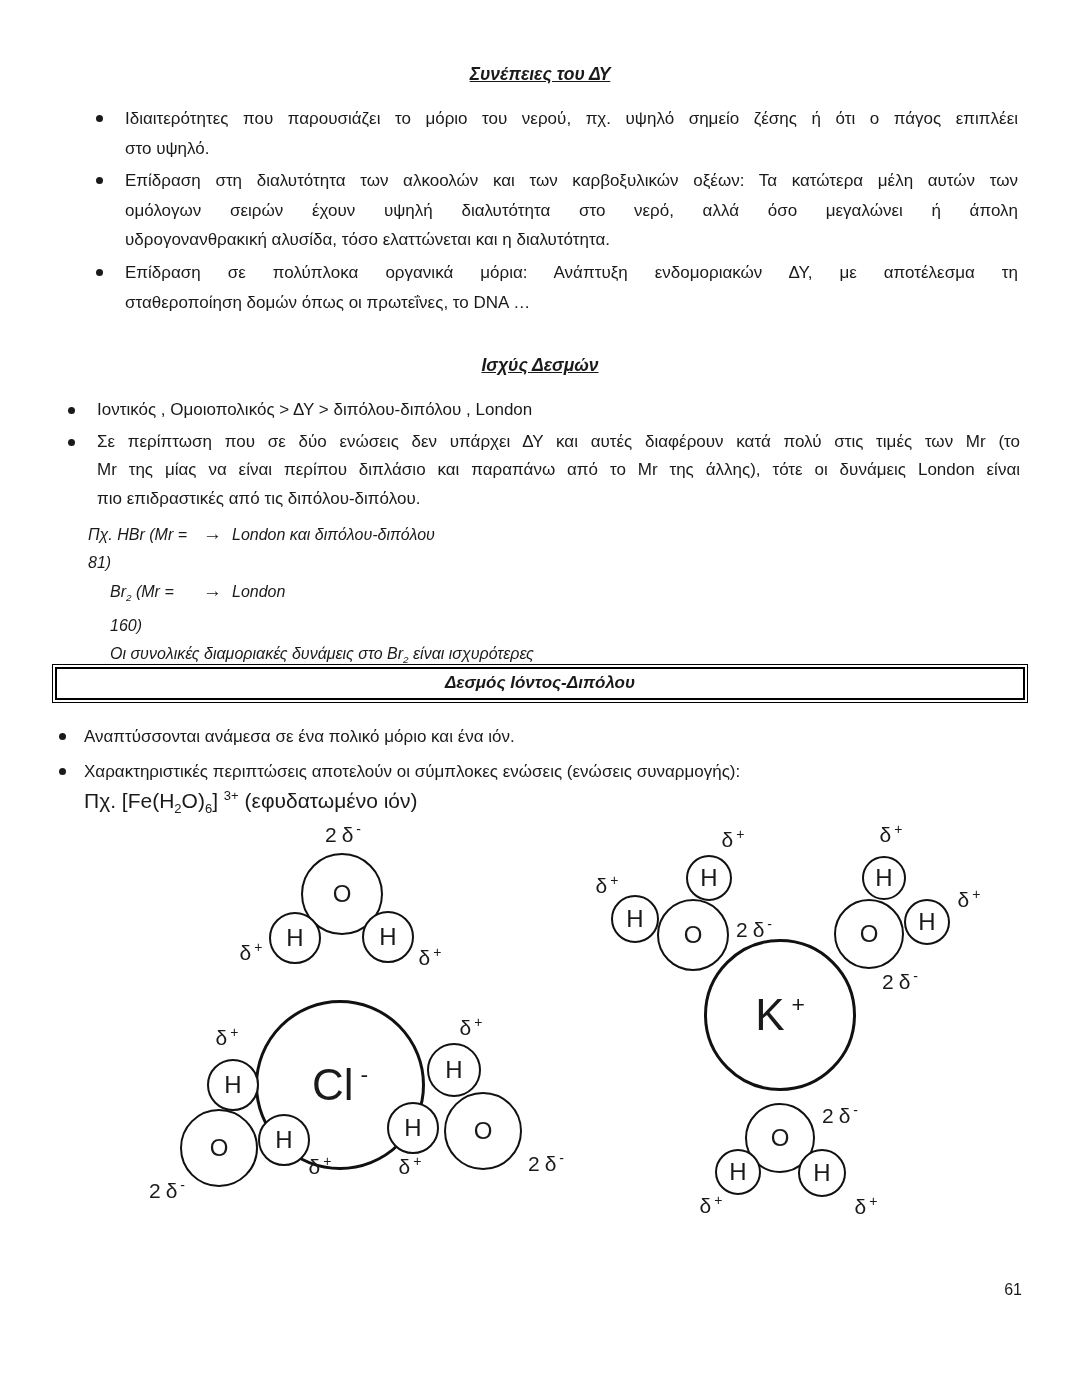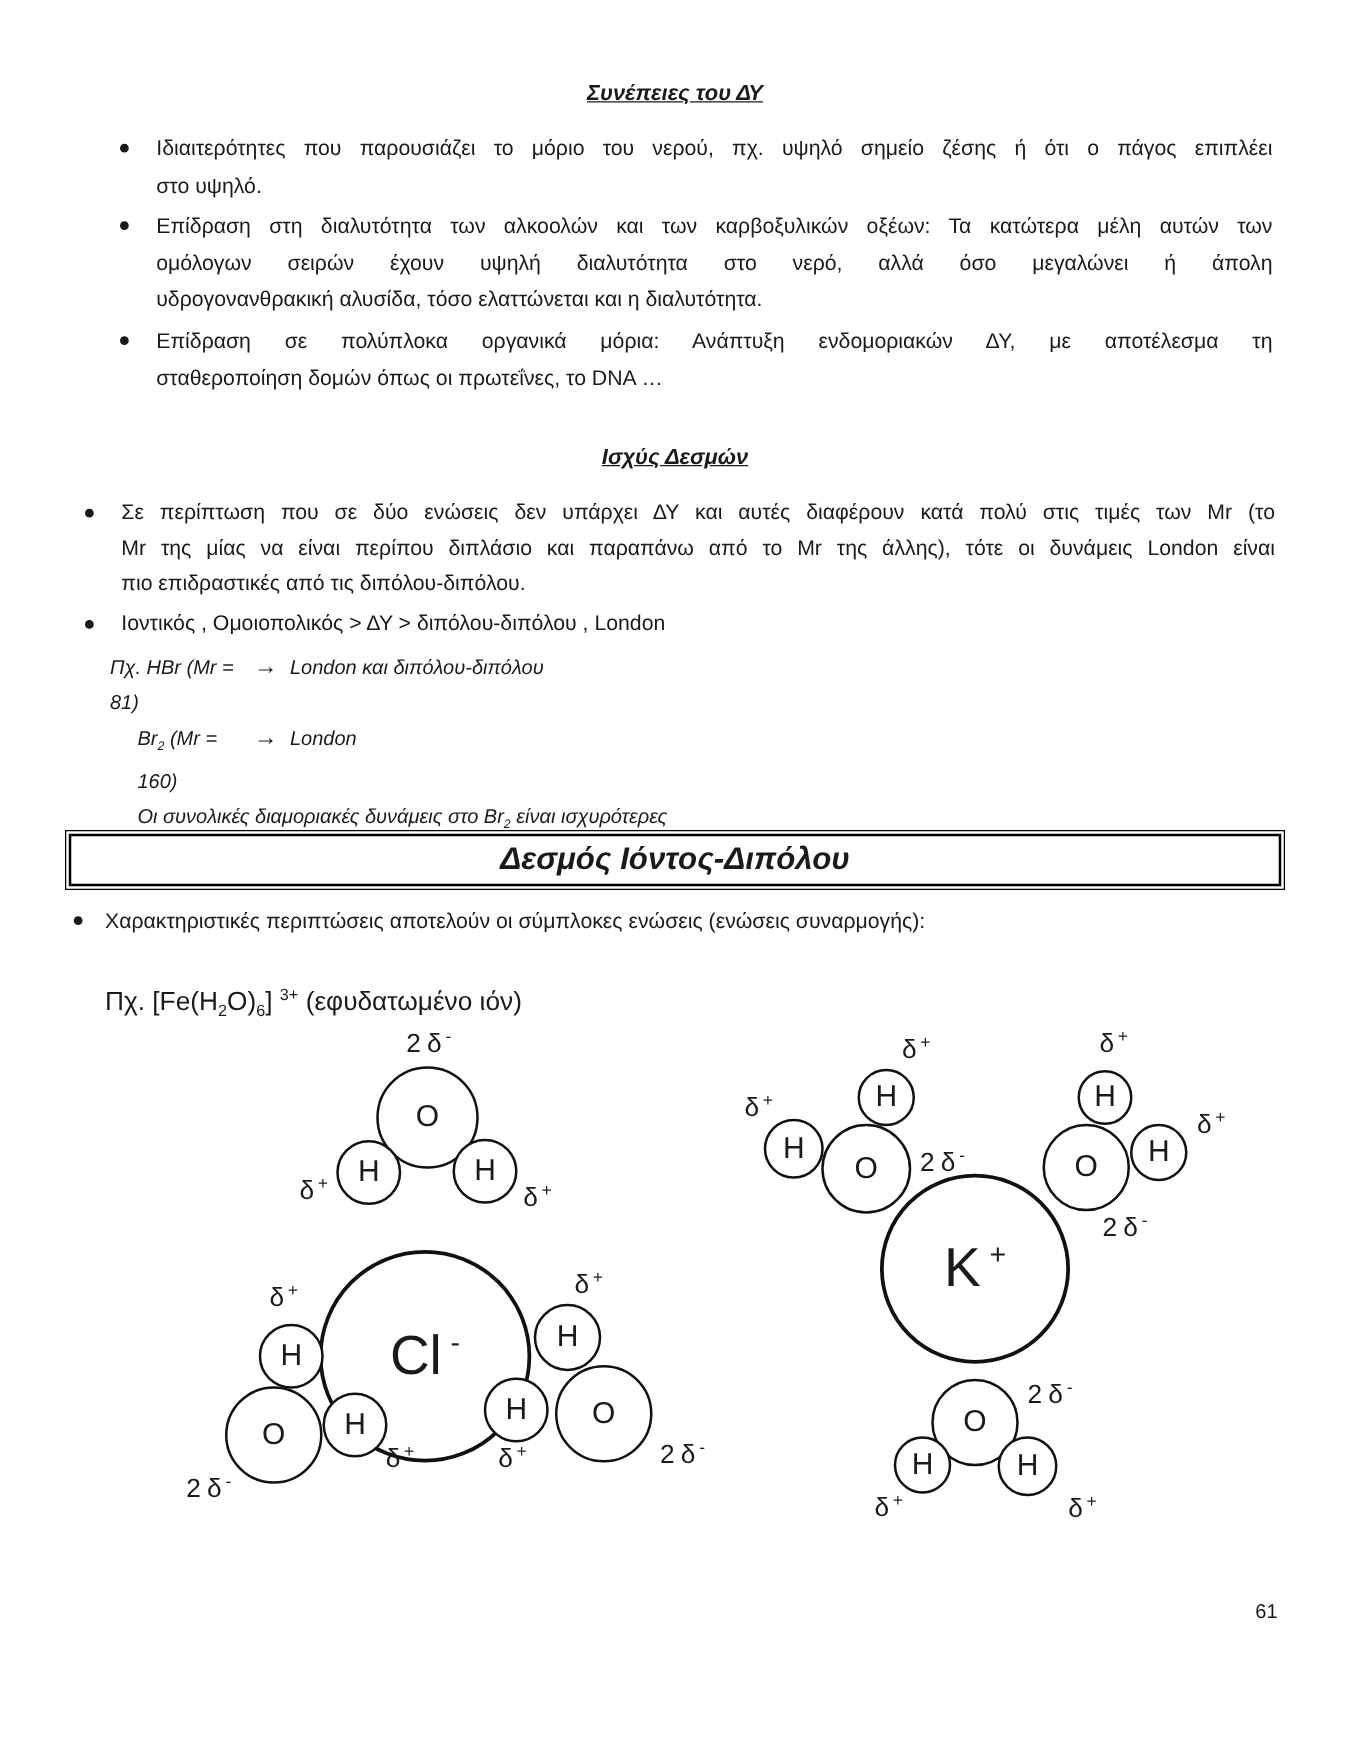--- a/index.html
+++ b/index.html
@@ -29,21 +29,21 @@
   .lline{text-align:left;}
   #ex1{position:absolute;left:88px;top:520px;font-style:italic;font-size:16px;line-height:28px;}
   .ex-row{display:flex;align-items:baseline;}
   .ex-col1{width:115px;flex:0 0 auto;}
   .ex-ind{margin-left:22px;}
   .ex-ind .ex-col1{width:93px;}
   .arrow{font-style:normal;font-weight:bold;font-size:19px;margin-right:10px;flex:0 0 auto;}
   #box{position:absolute;left:52px;top:664px;width:976px;box-sizing:border-box;
        border:1.5px solid #000;padding:2px;}
   #box-inner{border:2.5px solid #000;text-align:center;font-weight:bold;font-style:italic;
-       font-size:25px;padding:4px 0 5px 0;}
+       font-size:17px;padding:4px 0 5px 0;}
   #ex2{position:absolute;left:84px;top:788px;font-size:21px;}
   sub{font-size:0.62em;}
   sup{font-size:0.62em;}
   #diagrams{position:absolute;left:0;top:0;width:1080px;height:1397px;}
   .atom{
     position:absolute;box-sizing:border-box;border:2.5px solid #111111;border-radius:50%;
     background:#ffffff;display:flex;align-items:center;justify-content:center;
     font-size:24px;color:#1a1a1a;
   }
   .atom.big{font-size:44px;border-width:3px;}
@@ -86,29 +86,29 @@
         </div>
     </div>
   </div>
 
   <div class="sec-title" id="t2">Ισχύς Δεσμών</div>
 
   <div class="list" id="list2">
     <div class="brow">
       <span class="dot"></span>
       <div class="btext">
+          <div class="lline">Ιοντικός , Ομοιοπολικός &gt; ΔΥ &gt; διπόλου-διπόλου , London</div>
+        </div>
+    </div>
+    <div class="brow">
+      <span class="dot"></span>
+      <div class="btext">
           <div class="jline">Σε περίπτωση που σε δύο ενώσεις δεν υπάρχει ΔΥ  και αυτές διαφέρουν κατά πολύ στις τιμές των Mr (το</div>
           <div class="jline">Mr της μίας να είναι περίπου διπλάσιο και παραπάνω από το Mr της άλλης), τότε οι δυνάμεις London είναι</div>
           <div class="lline">πιο επιδραστικές από τις διπόλου-διπόλου.</div>
-        </div>
-    </div>
-    <div class="brow">
-      <span class="dot"></span>
-      <div class="btext">
-          <div class="lline">Ιοντικός , Ομοιοπολικός &gt; ΔΥ &gt; διπόλου-διπόλου , London</div>
         </div>
     </div>
   </div>
 
   <div id="ex1">
     <div class="ex-row">
       <span class="ex-col1">Πχ. HBr (Mr = 81)</span>
       <span class="arrow">→</span>
       <span>London και διπόλου-διπόλου</span>
     </div>
@@ -120,20 +120,26 @@
     <div class="ex-row ex-ind">
       <span><span>Οι συνολικές διαμοριακές δυνάμεις στο Br</span><sub>2</sub><span> είναι ισχυρότερες</span></span>
     </div>
   </div>
 
   <div id="box">
     <div id="box-inner">Δεσμός Ιόντος-Διπόλου</div>
   </div>
 
   <div class="list" id="list3">
+    <div class="brow">
+      <span class="dot"></span>
+      <div class="btext">
+          <div class="lline">Αναπτύσσονται ανάμεσα σε ένα πολικό μόριο και ένα ιόν.</div>
+        </div>
+    </div>
     <div class="brow">
       <span class="dot"></span>
       <div class="btext">
           <div class="lline">Χαρακτηριστικές περιπτώσεις αποτελούν οι σύμπλοκες ενώσεις (ενώσεις συναρμογής):</div>
         </div>
     </div>
   </div>
 
   <div id="ex2"><span>Πχ. [Fe(H</span><sub>2</sub><span>O)</span><sub>6</sub><span>] </span><sup>3+</sup><span>  (εφυδατωμένο ιόν)</span></div>
 

